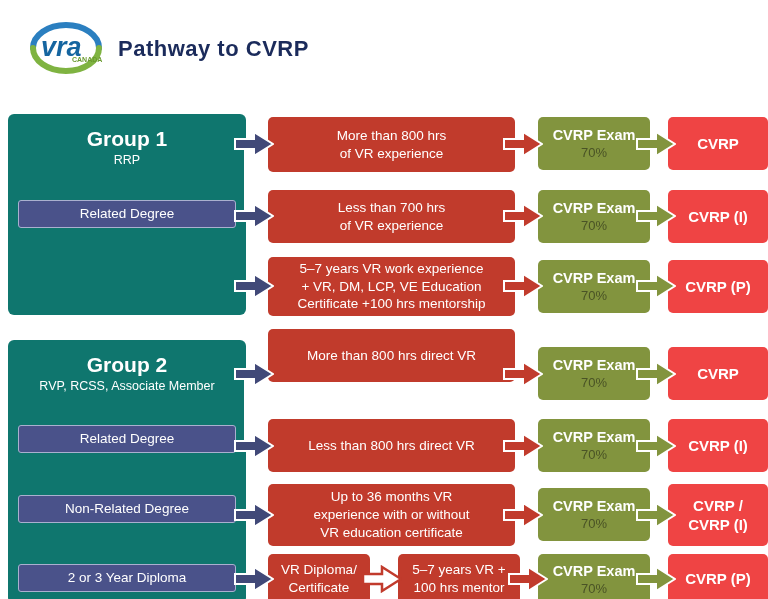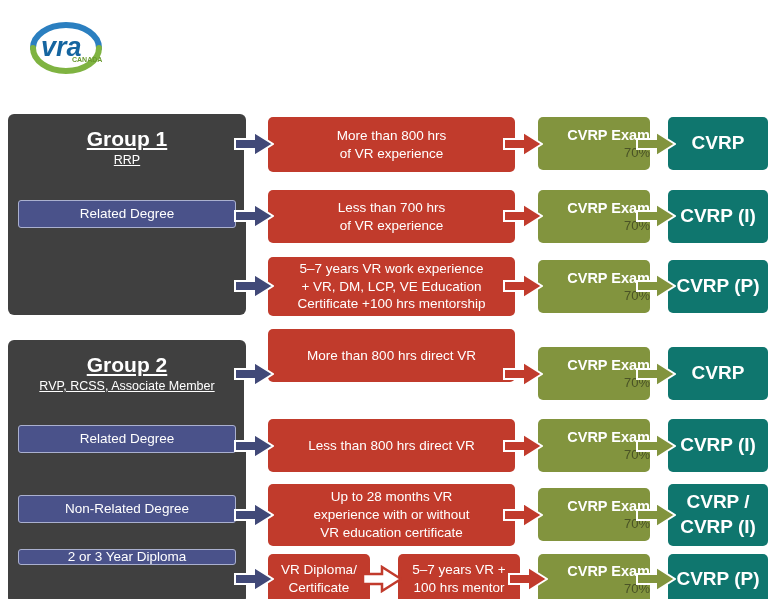--- a/index.html
+++ b/index.html
@@ -7,39 +7,39 @@
   body { font-family:"Liberation Sans", sans-serif; }
   .canvas { position:relative; width:768px; height:599px; background:#ffffff; overflow:hidden;margin-top:14px; }
 
   .page-title {
     position:absolute; left:118px; top:22px;
     font-size:22px; font-weight:bold; color:#1b2b5b; letter-spacing:0.5px;
   }
   .logo { position:absolute; left:24px; top:4px; }
 
   .group {
-    position:absolute; background:#404040; border-radius:6px; color:#fff;text-decoration:underline;
+    position:absolute; background:#0f766e; border-radius:6px; color:#fff;
   }
   .group-title { text-align:center; font-size:21px; font-weight:bold; margin-top:13px; }
   .group-subtitle { text-align:center; font-size:12.5px; margin-top:2px; }
 
   .entry {
     position:absolute; background:#4a528a; border:1px solid #aab0cf; border-radius:3px;
     color:#fff; display:flex; align-items:center; justify-content:center;
     text-align:center; font-size:13.5px; line-height:1.3;
   }
 
   .box {
     position:absolute; border-radius:5px; color:#fff;
     display:flex; flex-direction:column; align-items:center; justify-content:center;
     text-align:center;
   }
   .red   { background:#c13b2c; font-size:13.5px; line-height:1.32; }
-  .green { background:#82943e;align-items:flex-end; }
-  .blue  { background:#0f766e; font-size:19px; font-weight:bold; line-height:1.3; }
+  .green { background:#82943e; }
+  .blue  { background:#ef4444; font-size:15px; font-weight:bold; line-height:1.3; }
   .pre   { white-space:pre-line; }
 
   .exam-label { font-size:14.5px; font-weight:bold; }
   .exam-score { font-size:13px; color:#4a5326; margin-top:2px; font-weight:normal; }
 
   .arrow { position:absolute; z-index:5; }
   .connector { position:absolute; width:3px; background:#ffffff; z-index:4; }
 
   .bottom-bar { position:absolute; background:#414978; }
 </style>
@@ -47,20 +47,21 @@
 <body>
 
 <div class="canvas">
 
   <svg class="logo" width="84" height="60" viewBox="0 0 84 60">
     <path d="M 9 30 A 33 23 0 0 1 75 30" fill="none" stroke="#2b7fc0" stroke-width="6" stroke-linecap="round"></path>
     <path d="M 75 30 A 33 23 0 0 1 9 30" fill="none" stroke="#7fb341" stroke-width="6" stroke-linecap="round"></path>
     <text x="17" y="38" font-size="27" font-weight="bold" font-style="italic" fill="#1565a0">vra</text>
     <text x="48" y="44" font-size="7" font-weight="bold" fill="#6a9a2f">CANADA</text>
   </svg>
+  <div class="page-title">Pathway to CVRP</div>
 
   <div class="group" style="left:8px;top:100px;width:238px;height:201px">
     <div class="group-title">Group 1</div>
     <div class="group-subtitle">RRP</div>
     <div class="entry" style="left:10px;top:86px;width:218px;height:28px">Related Degree</div>
   </div>
   <div class="connector" style="left:244px;top:129px;height:74px"></div>
 
   <div class="box red pre" style="left:268px;top:103px;width:247px;height:55px">More than 800 hrs
 of VR experience</div>
@@ -113,27 +114,27 @@
     </svg>
   <svg class="arrow" style="left:636px;top:258px" width="40" height="28" viewBox="0 0 40 28">
       <polygon points="1,9 20,9 20,2 39,14 20,26 20,19 1,19" fill="#82943e" stroke="#ffffff" stroke-width="2"></polygon>
     </svg>
 
   <div class="group" style="left:8px;top:326px;width:238px;height:264px">
     <div class="group-title">Group 2</div>
     <div class="group-subtitle">RVP, RCSS, Associate Member</div>
     <div class="entry" style="left:10px;top:85px;width:218px;height:28px">Related Degree</div>
     <div class="entry" style="left:10px;top:155px;width:218px;height:28px">Non-Related Degree</div>
-    <div class="entry" style="left:10px;top:209px;width:218px;height:16px">2 or 3 Year Diploma</div>
+    <div class="entry" style="left:10px;top:224px;width:218px;height:28px">2 or 3 Year Diploma</div>
   </div>
   <div class="connector" style="left:244px;top:359px;height:73px"></div>
 
   <div class="box red pre" style="left:268px;top:315px;width:247px;height:53px">More than 800 hrs direct VR</div>
   <div class="box red pre" style="left:268px;top:405px;width:247px;height:53px">Less than 800 hrs direct VR</div>
-  <div class="box red pre" style="left:268px;top:470px;width:247px;height:62px">Up to 28 months VR
+  <div class="box red pre" style="left:268px;top:470px;width:247px;height:62px">Up to 36 months VR
 experience with or without
 VR education certificate</div>
   <div class="box red pre" style="left:268px;top:540px;width:102px;height:50px">VR Diploma/
 Certificate</div>
   <div class="box red pre" style="left:398px;top:540px;width:122px;height:50px">5–7 years VR +
 100 hrs mentor</div>
 
   <div class="box green" style="left:538px;top:333px;width:112px;height:53px">
     <span class="exam-label">CVRP Exam</span>
     <span class="exam-score">70%</span>

